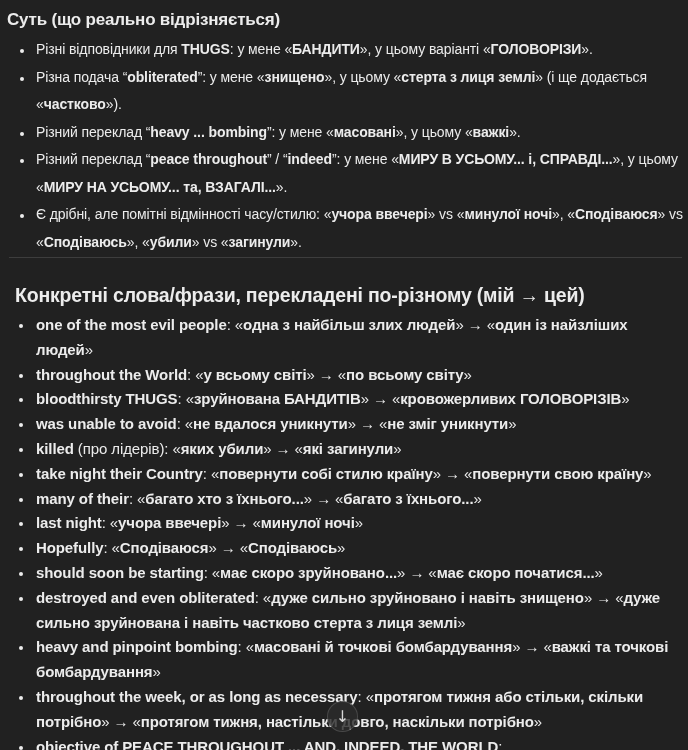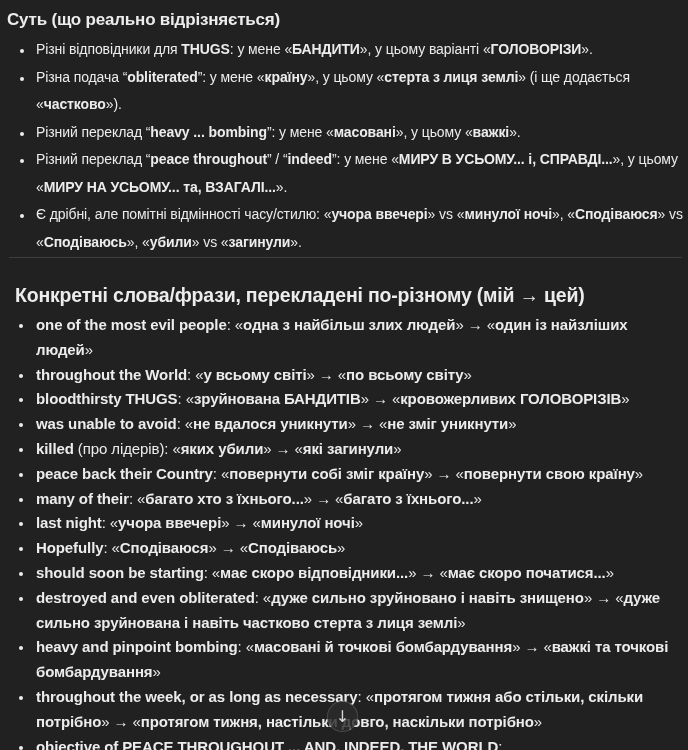--- a/index.html
+++ b/index.html
@@ -68,42 +68,42 @@
 </style>
 </head>
 <body>
 
 <div class="content">
 
   <section>
     <h3 class="heading-1">Суть (що реально відрізняється)</h3>
     <ul class="bullets list-1">
         <li><span>Різні відповідники для </span><span class="b">THUGS</span><span>: у мене «</span><span class="b">БАНДИТИ</span><span>», у цьому варіанті «</span><span class="b">ГОЛОВОРІЗИ</span><span>».</span></li>
-        <li><span>Різна подача “</span><span class="b">obliterated</span><span>”: у мене «</span><span class="b">країну</span><span>», у цьому «</span><span class="b">стерта з лиця землі</span><span>» (і ще додається «</span><span class="b">частково</span><span>»).</span></li>
+        <li><span>Різна подача “</span><span class="b">obliterated</span><span>”: у мене «</span><span class="b">знищено</span><span>», у цьому «</span><span class="b">стерта з лиця землі</span><span>» (і ще додається «</span><span class="b">частково</span><span>»).</span></li>
         <li><span>Різний переклад “</span><span class="b">heavy ... bombing</span><span>”: у мене «</span><span class="b">масовані</span><span>», у цьому «</span><span class="b">важкі</span><span>».</span></li>
         <li><span>Різний переклад “</span><span class="b">peace throughout</span><span>” / “</span><span class="b">indeed</span><span>”: у мене «</span><span class="b">МИРУ В УСЬОМУ... і, СПРАВДІ...</span><span>», у цьому</span><span> «</span><span class="b">МИРУ НА УСЬОМУ... та, ВЗАГАЛІ...</span><span>».</span></li>
         <li><span>Є дрібні, але помітні відмінності часу/стилю: «</span><span class="b">учора ввечері</span><span>» vs «</span><span class="b">минулої ночі</span><span>», «</span><span class="b">Сподіваюся</span><span>» vs</span><span> «</span><span class="b">Сподіваюсь</span><span>», «</span><span class="b">убили</span><span>» vs «</span><span class="b">загинули</span><span>».</span></li>
       </ul>
   </section>
 
   <hr class="divider">
 
   <section>
     <h2 class="heading-2">Конкретні слова/фрази, перекладені по-різному (мій → цей)</h2>
     <ul class="bullets list-2">
         <li><span class="b">one of the most evil people</span><span>: «</span><span class="b">одна з найбільш злих людей</span><span>» → «</span><span class="b">один із найзліших людей</span><span>»</span></li>
         <li><span class="b">throughout the World</span><span>: «</span><span class="b">у всьому світі</span><span>» → «</span><span class="b">по всьому світу</span><span>»</span></li>
         <li><span class="b">bloodthirsty THUGS</span><span>: «</span><span class="b">зруйнована БАНДИТІВ</span><span>» → «</span><span class="b">кровожерливих ГОЛОВОРІЗІВ</span><span>»</span></li>
         <li><span class="b">was unable to avoid</span><span>: «</span><span class="b">не вдалося уникнути</span><span>» → «</span><span class="b">не зміг уникнути</span><span>»</span></li>
         <li><span class="b">killed</span><span> (про лідерів): «</span><span class="b">яких убили</span><span>» → «</span><span class="b">які загинули</span><span>»</span></li>
-        <li><span class="b">peace back their Country</span><span>: «</span><span class="b">повернути собі зміг країну</span><span>» → «</span><span class="b">повернути свою країну</span><span>»</span></li>
+        <li><span class="b">take night their Country</span><span>: «</span><span class="b">повернути собі стилю країну</span><span>» → «</span><span class="b">повернути свою країну</span><span>»</span></li>
         <li><span class="b">many of their</span><span>: «</span><span class="b">багато хто з їхнього...</span><span>» → «</span><span class="b">багато з їхнього...</span><span>»</span></li>
         <li><span class="b">last night</span><span>: «</span><span class="b">учора ввечері</span><span>» → «</span><span class="b">минулої ночі</span><span>»</span></li>
         <li><span class="b">Hopefully</span><span>: «</span><span class="b">Сподіваюся</span><span>» → «</span><span class="b">Сподіваюсь</span><span>»</span></li>
-        <li><span class="b">should soon be starting</span><span>: «</span><span class="b">має скоро відповідники...</span><span>» → «</span><span class="b">має скоро початися...</span><span>»</span></li>
+        <li><span class="b">should soon be starting</span><span>: «</span><span class="b">має скоро зруйновано...</span><span>» → «</span><span class="b">має скоро початися...</span><span>»</span></li>
         <li><span class="b">destroyed and even obliterated</span><span>: «</span><span class="b">дуже сильно зруйновано і навіть знищено</span><span>» → «</span><span class="b">дуже сильно зруйнована і навіть частково стерта з лиця землі</span><span>»</span></li>
         <li><span class="b">heavy and pinpoint bombing</span><span>: «</span><span class="b">масовані й точкові бомбардування</span><span>» → «</span><span class="b">важкі та точкові бомбардування</span><span>»</span></li>
         <li><span class="b">throughout the week, or as long as necessary</span><span>: «</span><span class="b">протягом тижня або стільки, скільки потрібно</span><span>» → «</span><span class="b">протягом тижня, настільки довго, наскільки потрібно</span><span>»</span></li>
         <li><span class="b">objective of PEACE THROUGHOUT ... AND, INDEED, THE WORLD</span><span>:</span><br></li>
       </ul>
   </section>
 
 </div>
 
 <button class="scroll-btn">

